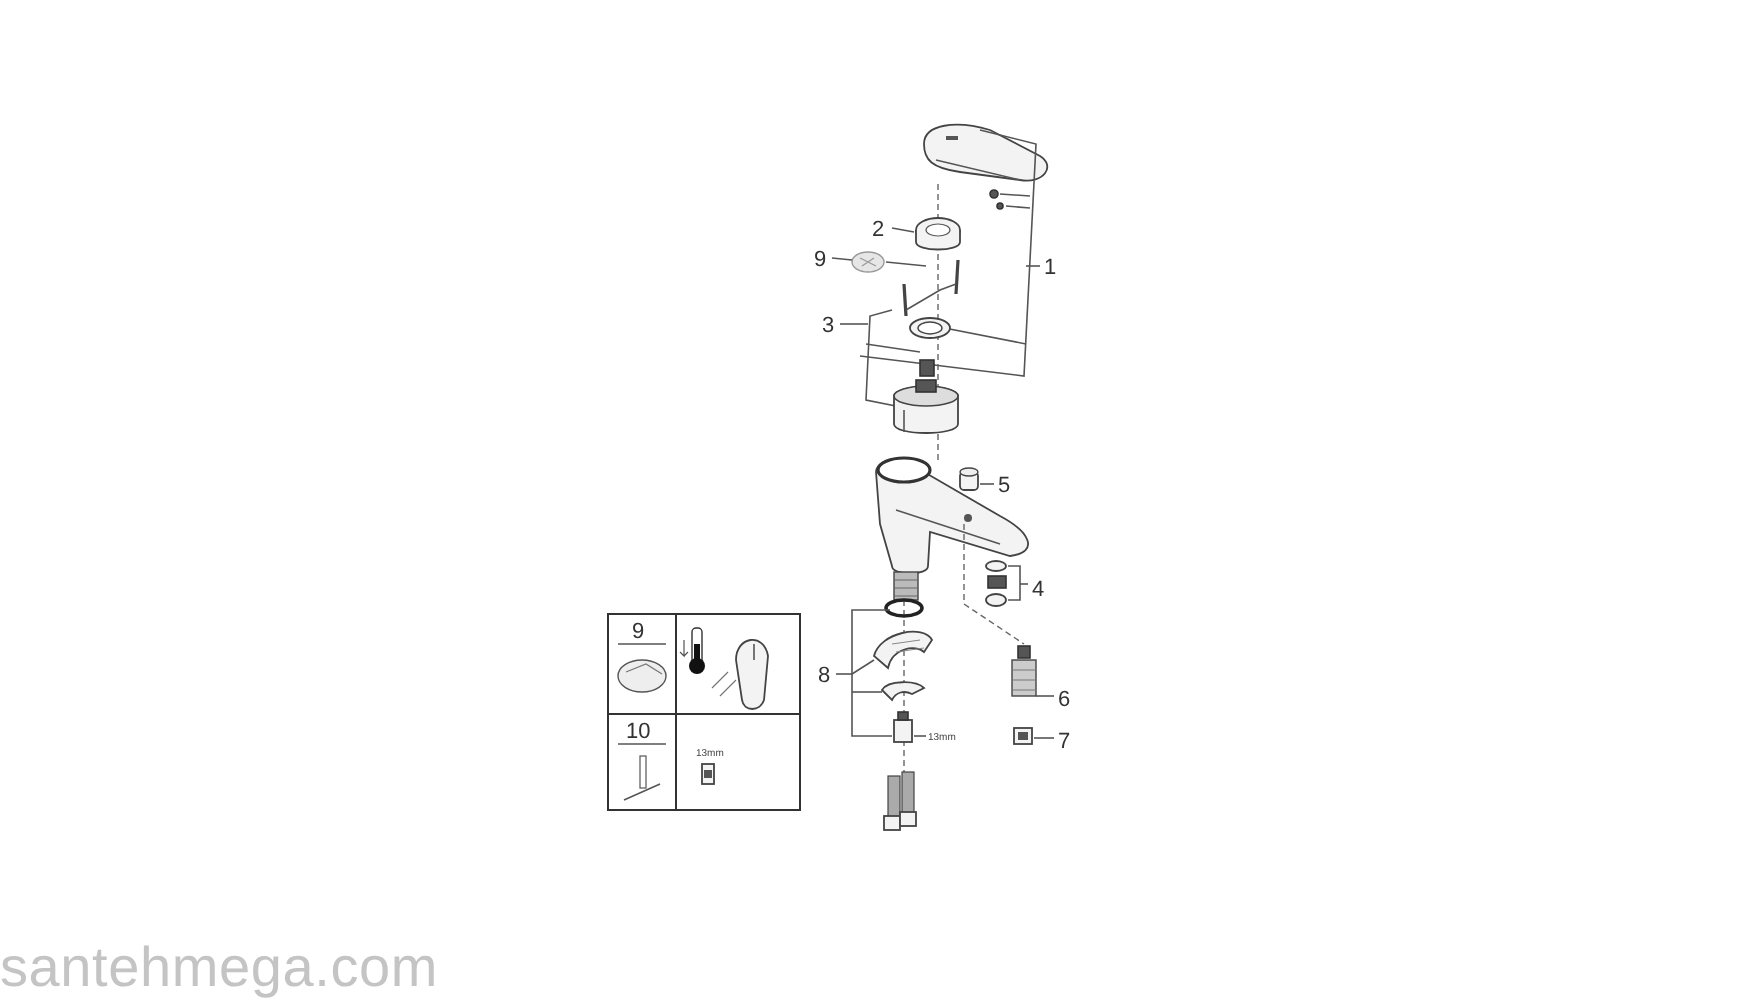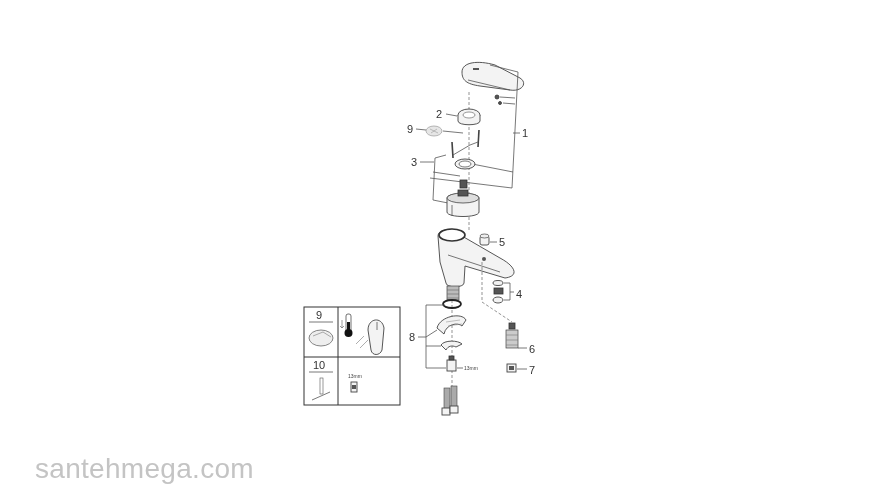--- a/index.html
+++ b/index.html
@@ -1,18 +1,18 @@
 <!DOCTYPE html>
 <html><head>
   <meta charset="utf-8">
   <style>
     html, body { margin: 0; padding: 0; background: #ffffff; }
     body { width: 880px; height: 500px; position: relative; overflow: hidden; font-family: "Liberation Sans", sans-serif; }
     #diagram { position: absolute; left: 0; top: 0; width: 880px; height: 500px; }
-    .watermark { position: absolute; left: 0; top: 453px; font-family: "Liberation Sans", sans-serif; font-size: 28px; color: #c4c4c4; letter-spacing: 0.3px; margin-left: 35px; }
+    .watermark { position: absolute; left: 0; top: 468px; font-family: "Liberation Sans", sans-serif; font-size: 28px; color: #c4c4c4; letter-spacing: 0.3px; }
     .lbl { font-family: "Liberation Sans", sans-serif; font-size: 11px; fill: #333; }
     .tiny { font-family: "Liberation Sans", sans-serif; font-size: 5px; fill: #444; }
     .ln { stroke: #555; stroke-width: 0.8; fill: none; }
     .part { stroke: #444; stroke-width: 0.9; fill: #f3f3f3; }
     .dark { stroke: #333; stroke-width: 0.8; fill: #555; }
     .dash { stroke: #666; stroke-width: 0.7; stroke-dasharray: 3 2; fill: none; }
   </style>
 </head>
 <body>
 

